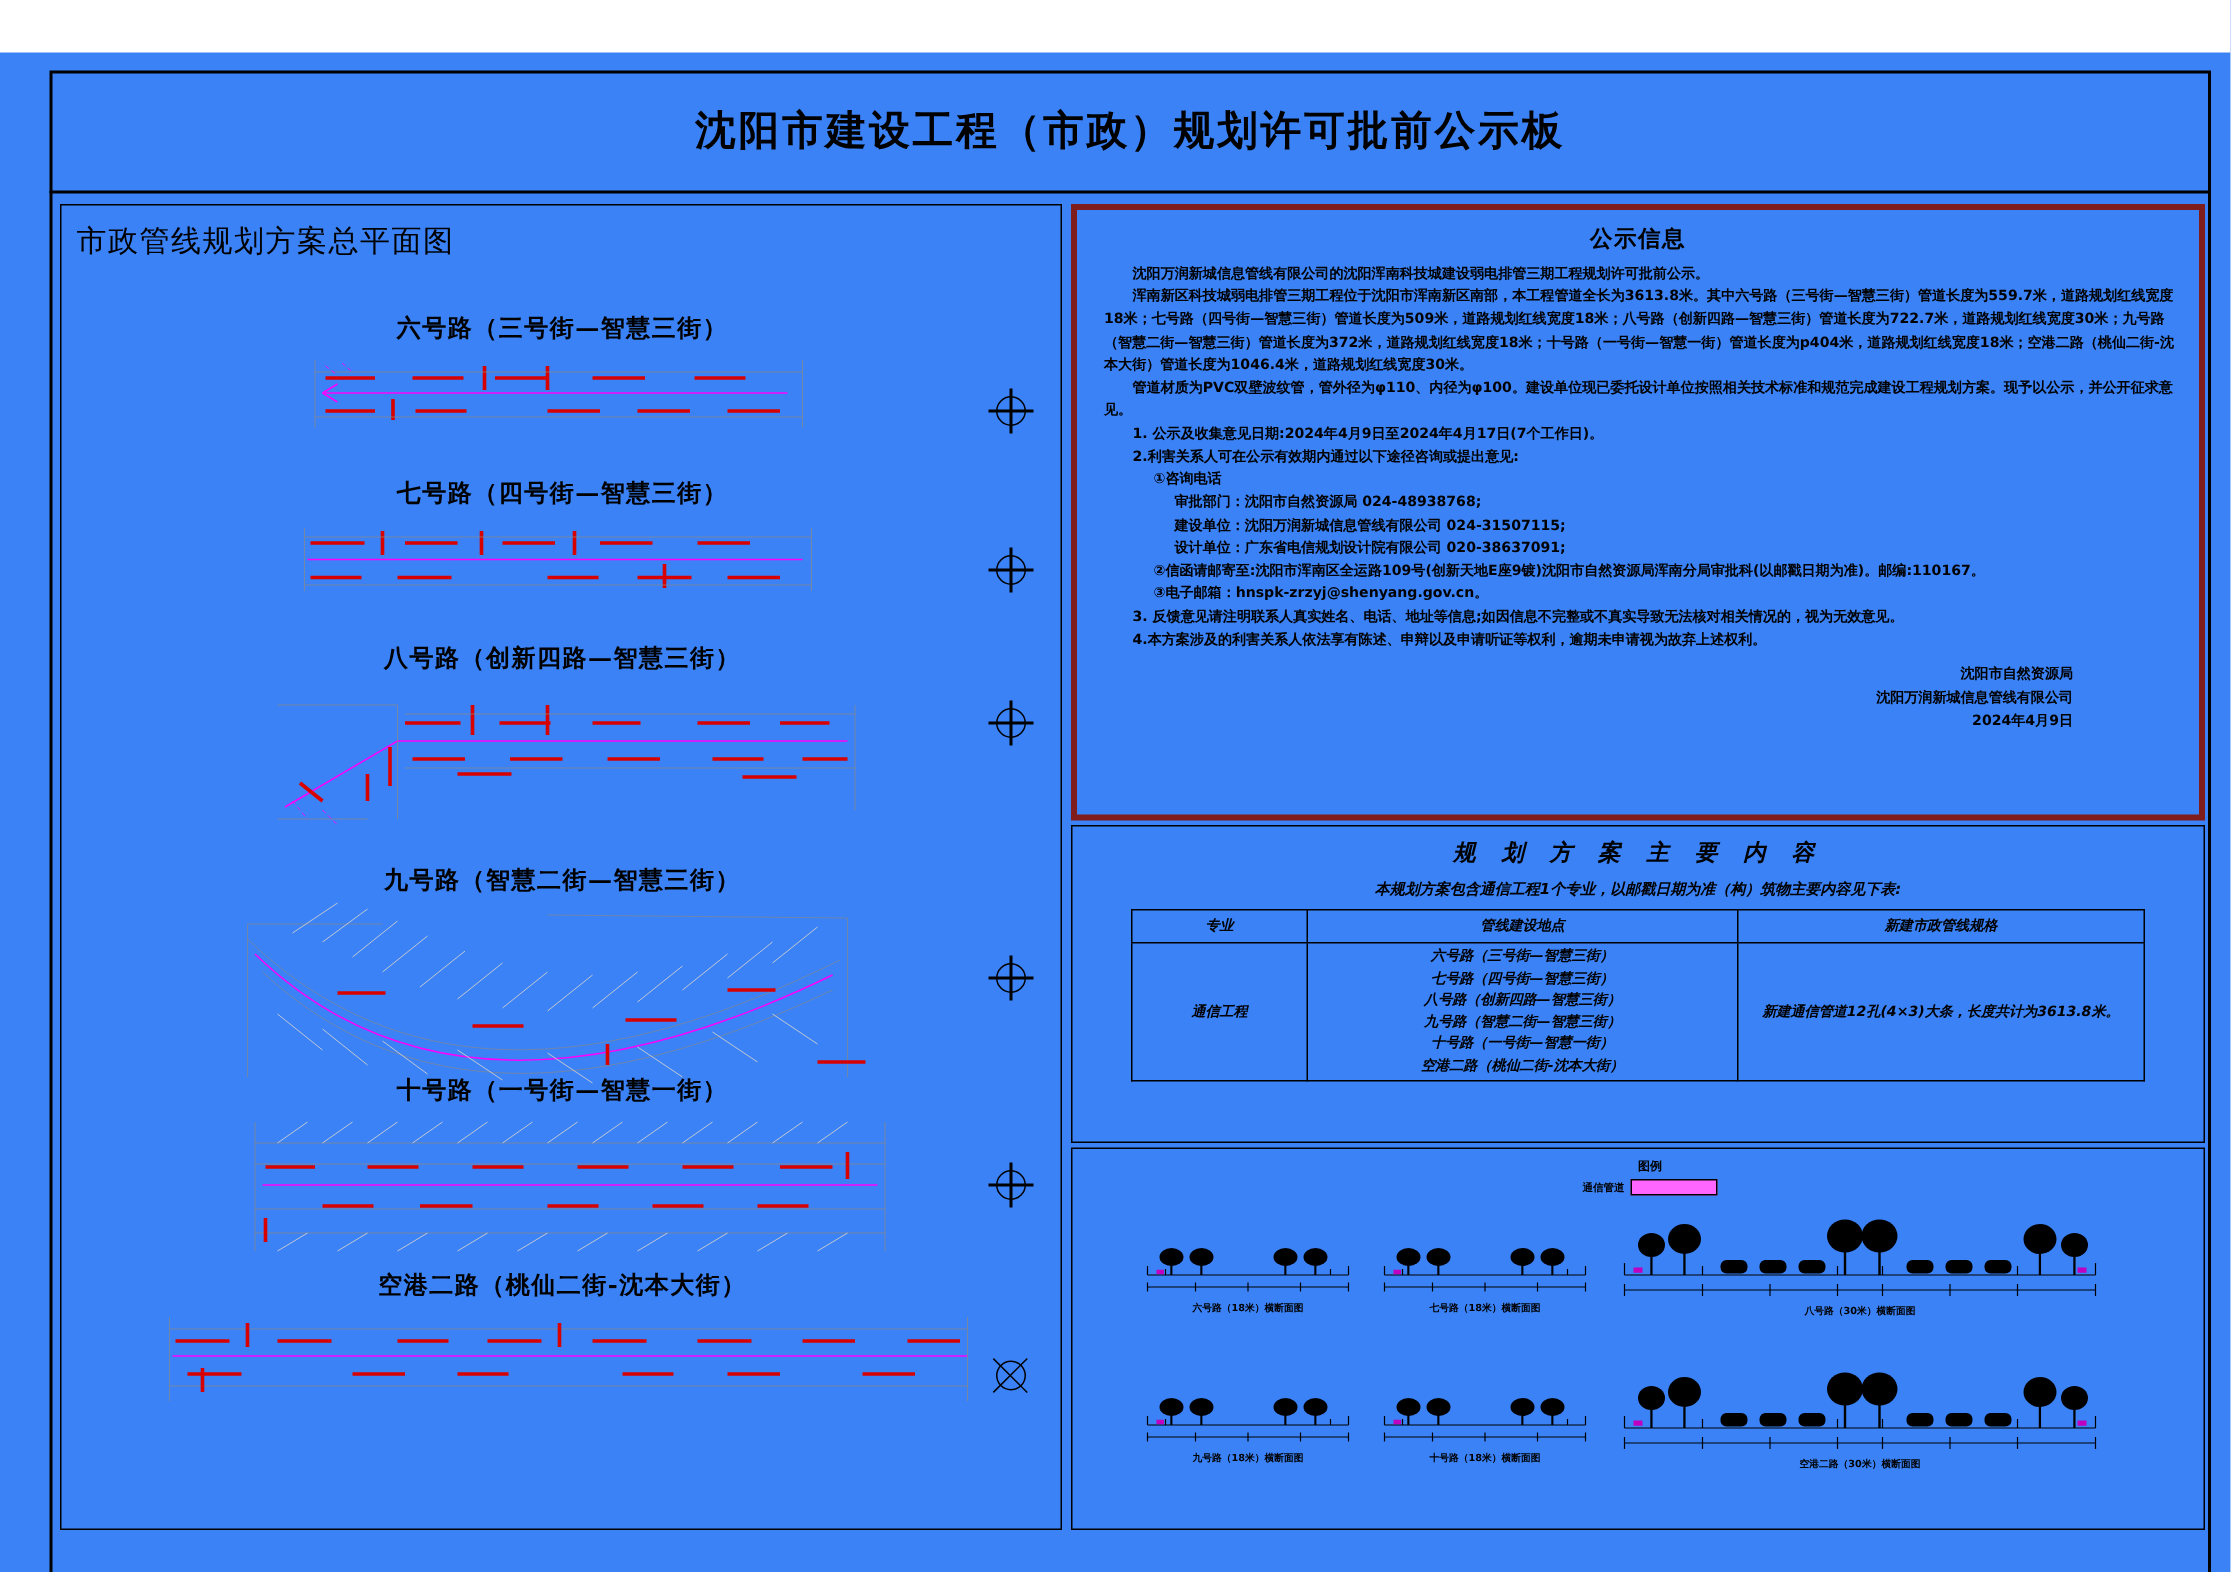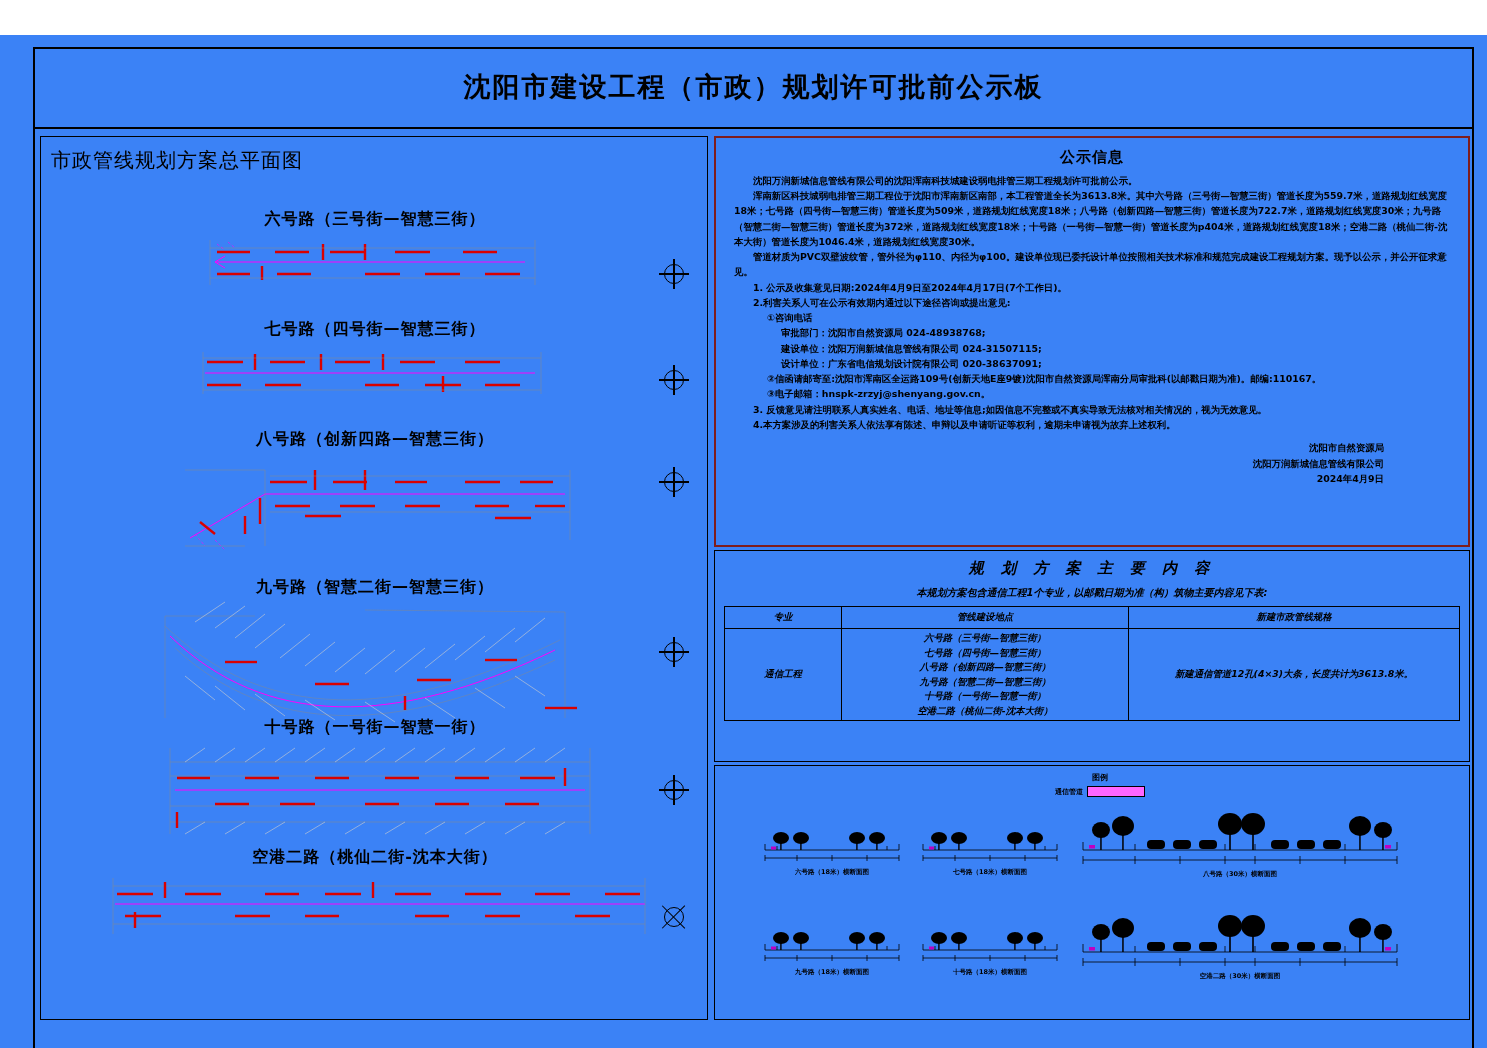--- a/index.html
+++ b/index.html
@@ -101,21 +101,21 @@
     width: 1.2px; height: 32px; background: #000;
   }
   .compass.crossed .d1 { transform: rotate(45deg); }
   .compass.crossed .d2 { transform: rotate(-45deg); }
 
   
   .right-top {
     position: absolute;
     left: 714px; top: 101px;
     width: 756px; height: 411px;
-    border: 2px solid #7f1d1d;
+    border: 4px solid #7f1d1d;
     box-sizing: border-box;
   }
   .right-mid {
     position: absolute;
     left: 714px; top: 515px;
     width: 756px; height: 212px;
     border: 1px solid #000;
     box-sizing: border-box;
     font-style: italic;
   }
@@ -167,21 +167,21 @@
   }
   .mid-sub {
     text-align: center;
     font-size: 10px;
     font-weight: bold;
     font-family: "DejaVu Sans", sans-serif;
     margin-top: 8px;
   }
   table.plan-table {
     margin: 6px auto 0 auto;
-    width: 736px;
+    width: 676px;
     border-collapse: collapse;
     font-family: "DejaVu Sans", sans-serif;
     font-size: 9.4px;
     font-weight: bold;
   }
   table.plan-table th, table.plan-table td {
     border: 1px solid #000;
     text-align: center;
     padding: 2px 3px;
   }

